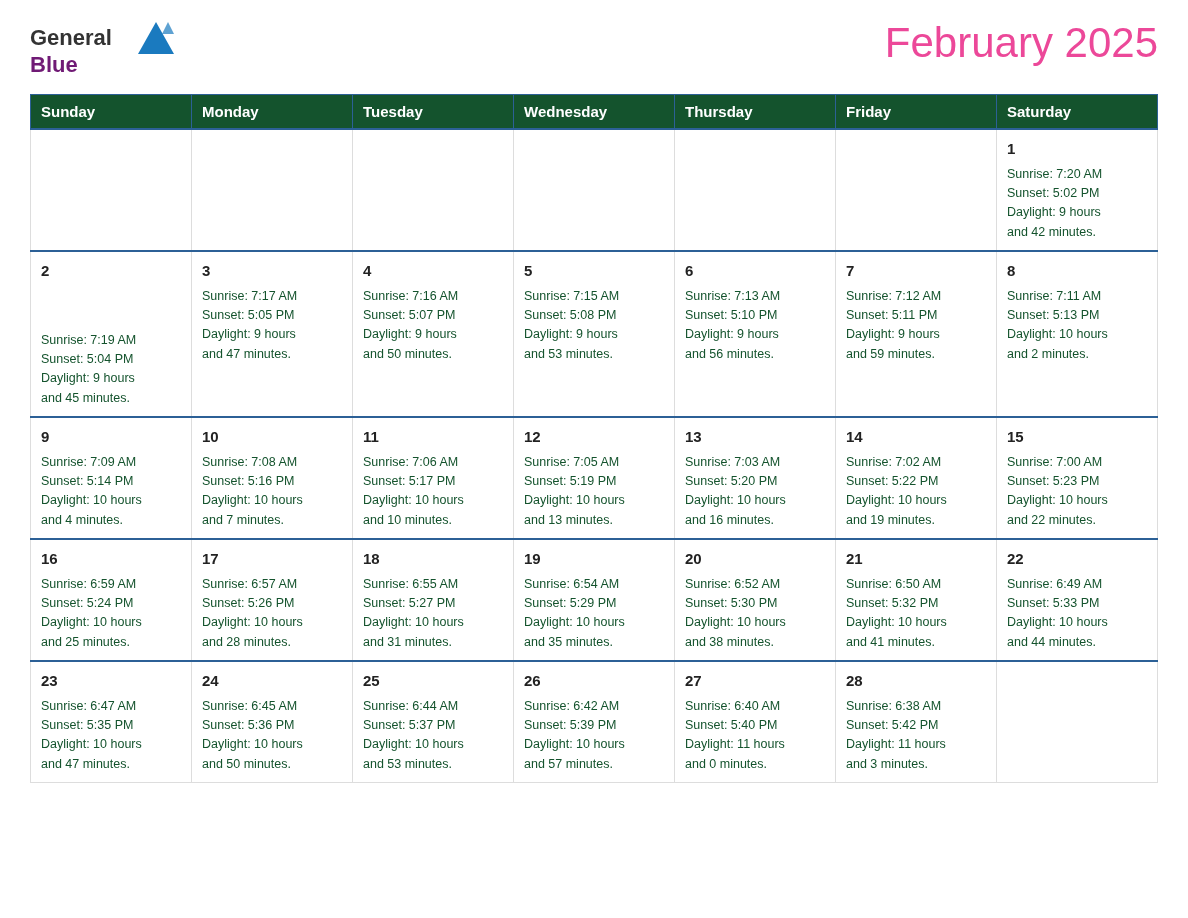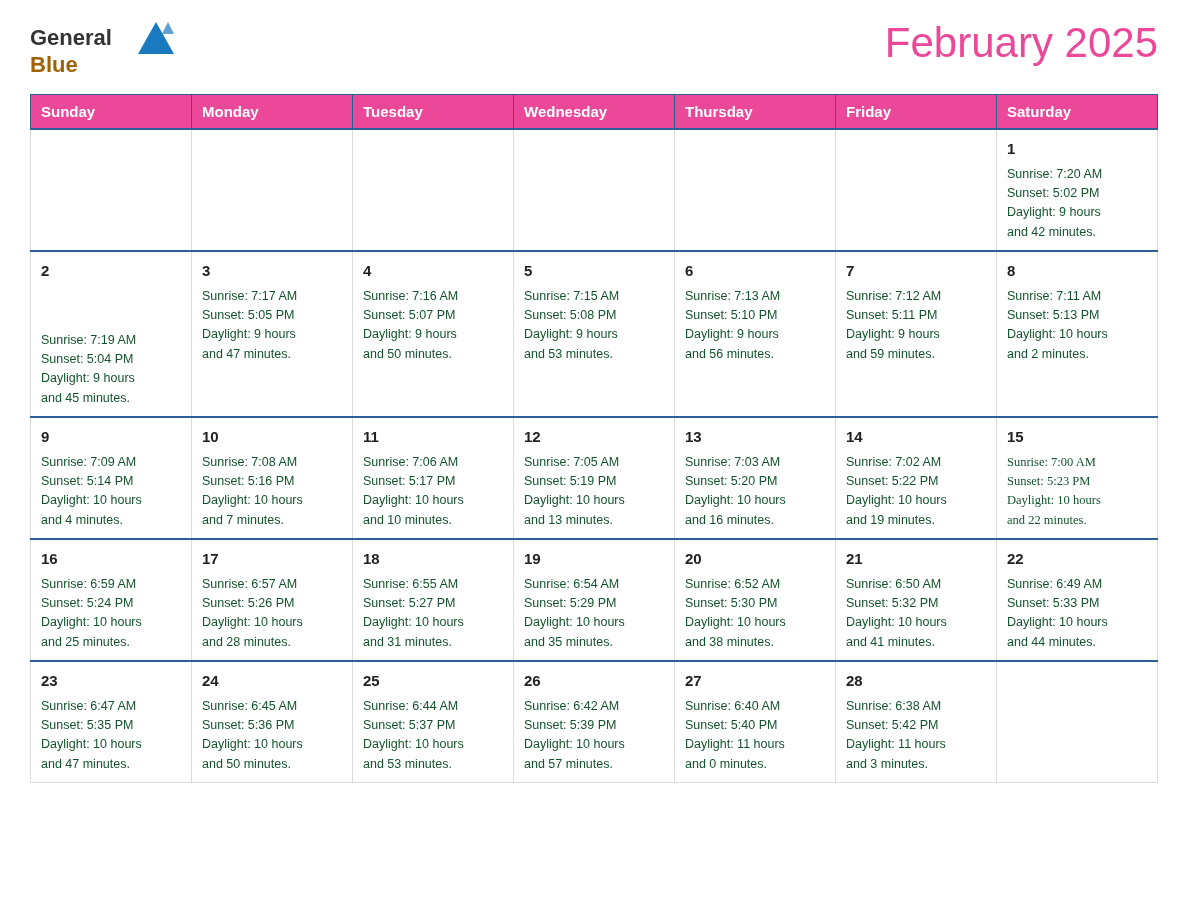--- a/index.html
+++ b/index.html
@@ -18,21 +18,21 @@
       margin-bottom: 16px;
     }
     .logo-text-general {
       font-size: 22px;
       font-weight: bold;
       color: #333;
     }
     .logo-text-blue {
       font-size: 22px;
       font-weight: bold;
-      color: #a16207;
+      color: #701a75;
     }
     .logo-wrapper {
       display: flex;
       flex-direction: column;
       align-items: flex-start;
     }
     .logo-line1 {
       display: flex;
       align-items: center;
       gap: 24px;
@@ -55,21 +55,21 @@
       font-size: 18px;
       color: #555;
       margin-top: 4px;
     }
     .calendar {
       width: 100%;
       border-collapse: collapse;
       table-layout: fixed;
     }
     .calendar thead tr {
-      background-color: #ec4899;
+      background-color: #14532d;
     }
     .calendar thead th {
       color: #fff;
       font-size: 15px;
       font-weight: bold;
       padding: 8px 10px;
       text-align: left;
       border: 1px solid #2c6096;
     }
     .calendar tbody tr {
@@ -248,21 +248,21 @@
         </td>
         <td>
           <span class="day-number">14</span>
           <div class="day-info" style="white-space: pre-line;">Sunrise: 7:02 AM
 Sunset: 5:22 PM
 Daylight: 10 hours
 and 19 minutes.</div>
         </td>
         <td>
           <span class="day-number">15</span>
-          <div class="day-info" style="white-space: pre-line; font-family: Liberation Serif, serif;">Sunrise: 7:00 AM
+          <div class="day-info" style="white-space: pre-line;">Sunrise: 7:00 AM
 Sunset: 5:23 PM
 Daylight: 10 hours
 and 22 minutes.</div>
         </td>
       </tr>
       <tr>
         <td>
           <span class="day-number">16</span>
           <div class="day-info" style="white-space: pre-line;">Sunrise: 6:59 AM
 Sunset: 5:24 PM

